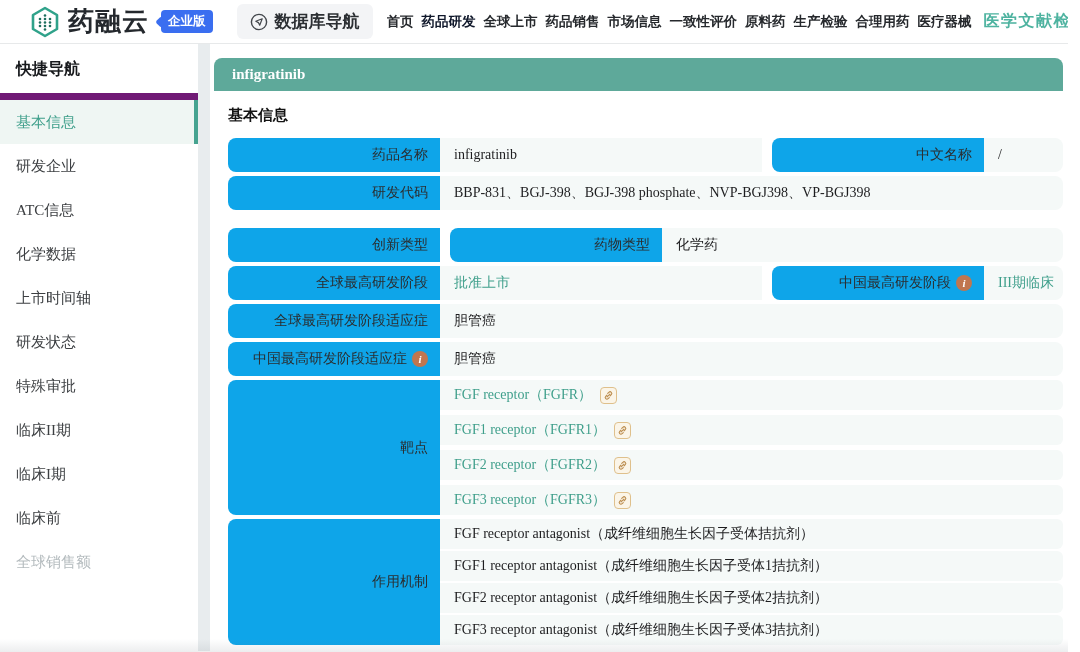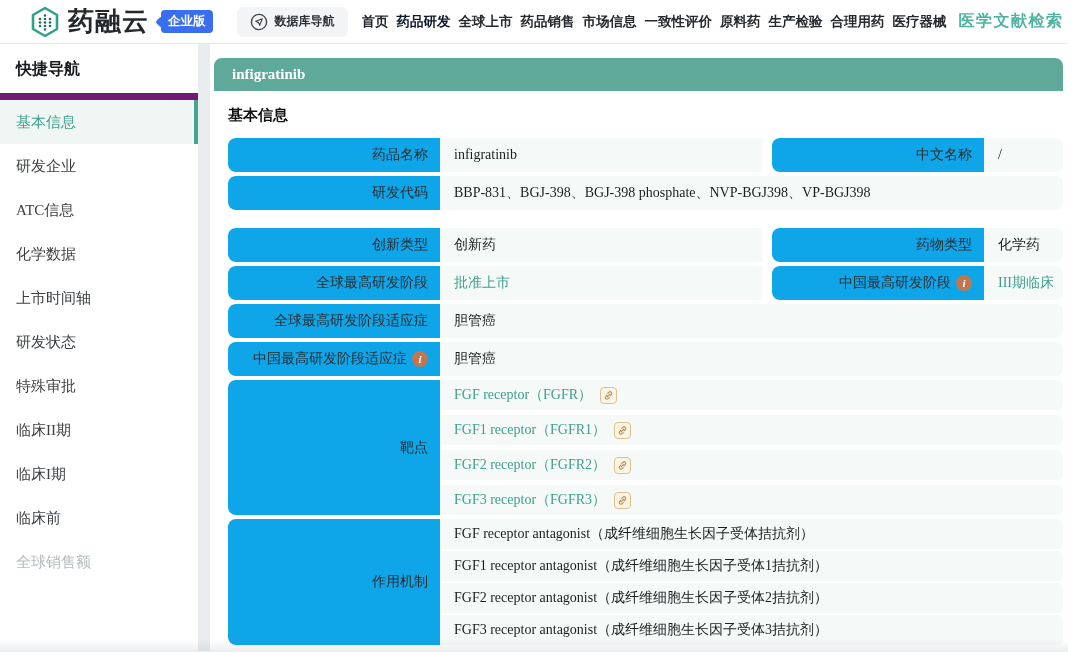--- a/index.html
+++ b/index.html
@@ -6,21 +6,21 @@
   html,body { background:#fff; }
   body { font-family:"Liberation Serif","DejaVu Serif",serif; color:#1d1d1f; }
   .page { position:relative; width:1068px; height:652px; overflow:hidden; background:#fff; }
 
   
   .hdr { display:flex; align-items:center; height:44px; padding-left:30px; border-bottom:1px solid #e7e9ea; background:#fff; white-space:nowrap; }
   .logo { display:flex; align-items:center; cursor:pointer; }
   .logo-text { font-family:"Liberation Sans","DejaVu Sans",sans-serif; font-weight:bold; font-size:26px; color:#24282d; margin:0 8px 0 8px; letter-spacing:1px; }
   .logo-badge { position:relative; font-family:"Liberation Sans","DejaVu Sans",sans-serif; background:#3a6ef0; color:#fff; font-size:12.5px; font-weight:bold; padding:3px 7px; border-radius:4px; margin-left:4px; }
   .logo-badge::before { content:""; position:absolute; left:-4px; top:50%; width:8px; height:8px; background:#3a6ef0; transform:translateY(-50%) rotate(45deg); border-radius:2px; }
-  .db-btn { display:flex; align-items:center; gap:7px; background:#f3f4f6; border:none; border-radius:6px; padding:6px 13px; margin-left:24px; font-family:inherit; font-size:12px; font-weight:bold; color:#2c2f33; cursor:pointer; }
+  .db-btn { display:flex; align-items:center; gap:7px; background:#f3f4f6; border:none; border-radius:6px; padding:6px 13px; margin-left:24px; font-family:inherit; font-size:17px; font-weight:bold; color:#2c2f33; cursor:pointer; }
   .nav { display:flex; align-items:center; gap:8px; margin-left:14px; overflow:hidden; }
   .nav a { text-decoration:none; font-size:13.5px; font-weight:bold; color:#26292d; }
   .nav a.active { color:#0f172a;text-align:right; }
   .nav a.promo { color:#4eb3a0; font-size:16px; letter-spacing:1.5px; margin-left:4px; }
 
   
   .body-wrap { display:flex; height:607px; }
   .sidebar { width:198px; flex:none; background:#fff; }
   .side-title { font-size:16px; font-weight:bold; color:#17191c; padding:15px 0 13px 16px; border-bottom:7px solid #701a75; }
   .side-item { height:44px; line-height:44px; padding-left:16px; font-size:15px; color:#3c3f42; cursor:pointer; }
@@ -141,21 +141,20 @@
           <div class="val">/</div>
         </div>
 
         <div class="row gap-after">
           <div class="lbl">研发代码</div>
           <div class="val">BBP-831、BGJ-398、BGJ-398 phosphate、NVP-BGJ398、VP-BGJ398</div>
         </div>
 
         <div class="row">
           <div class="lbl">创新类型</div>
-          <div class="val fixed">创新药</div>
           <div class="col-gap"></div>
           <div class="lbl">药物类型</div>
           <div class="val">化学药</div>
         </div>
 
         <div class="row">
           <div class="lbl">全球最高研发阶段</div>
           <div class="val fixed teal">批准上市</div>
           <div class="col-gap"></div>
           <div class="lbl">

